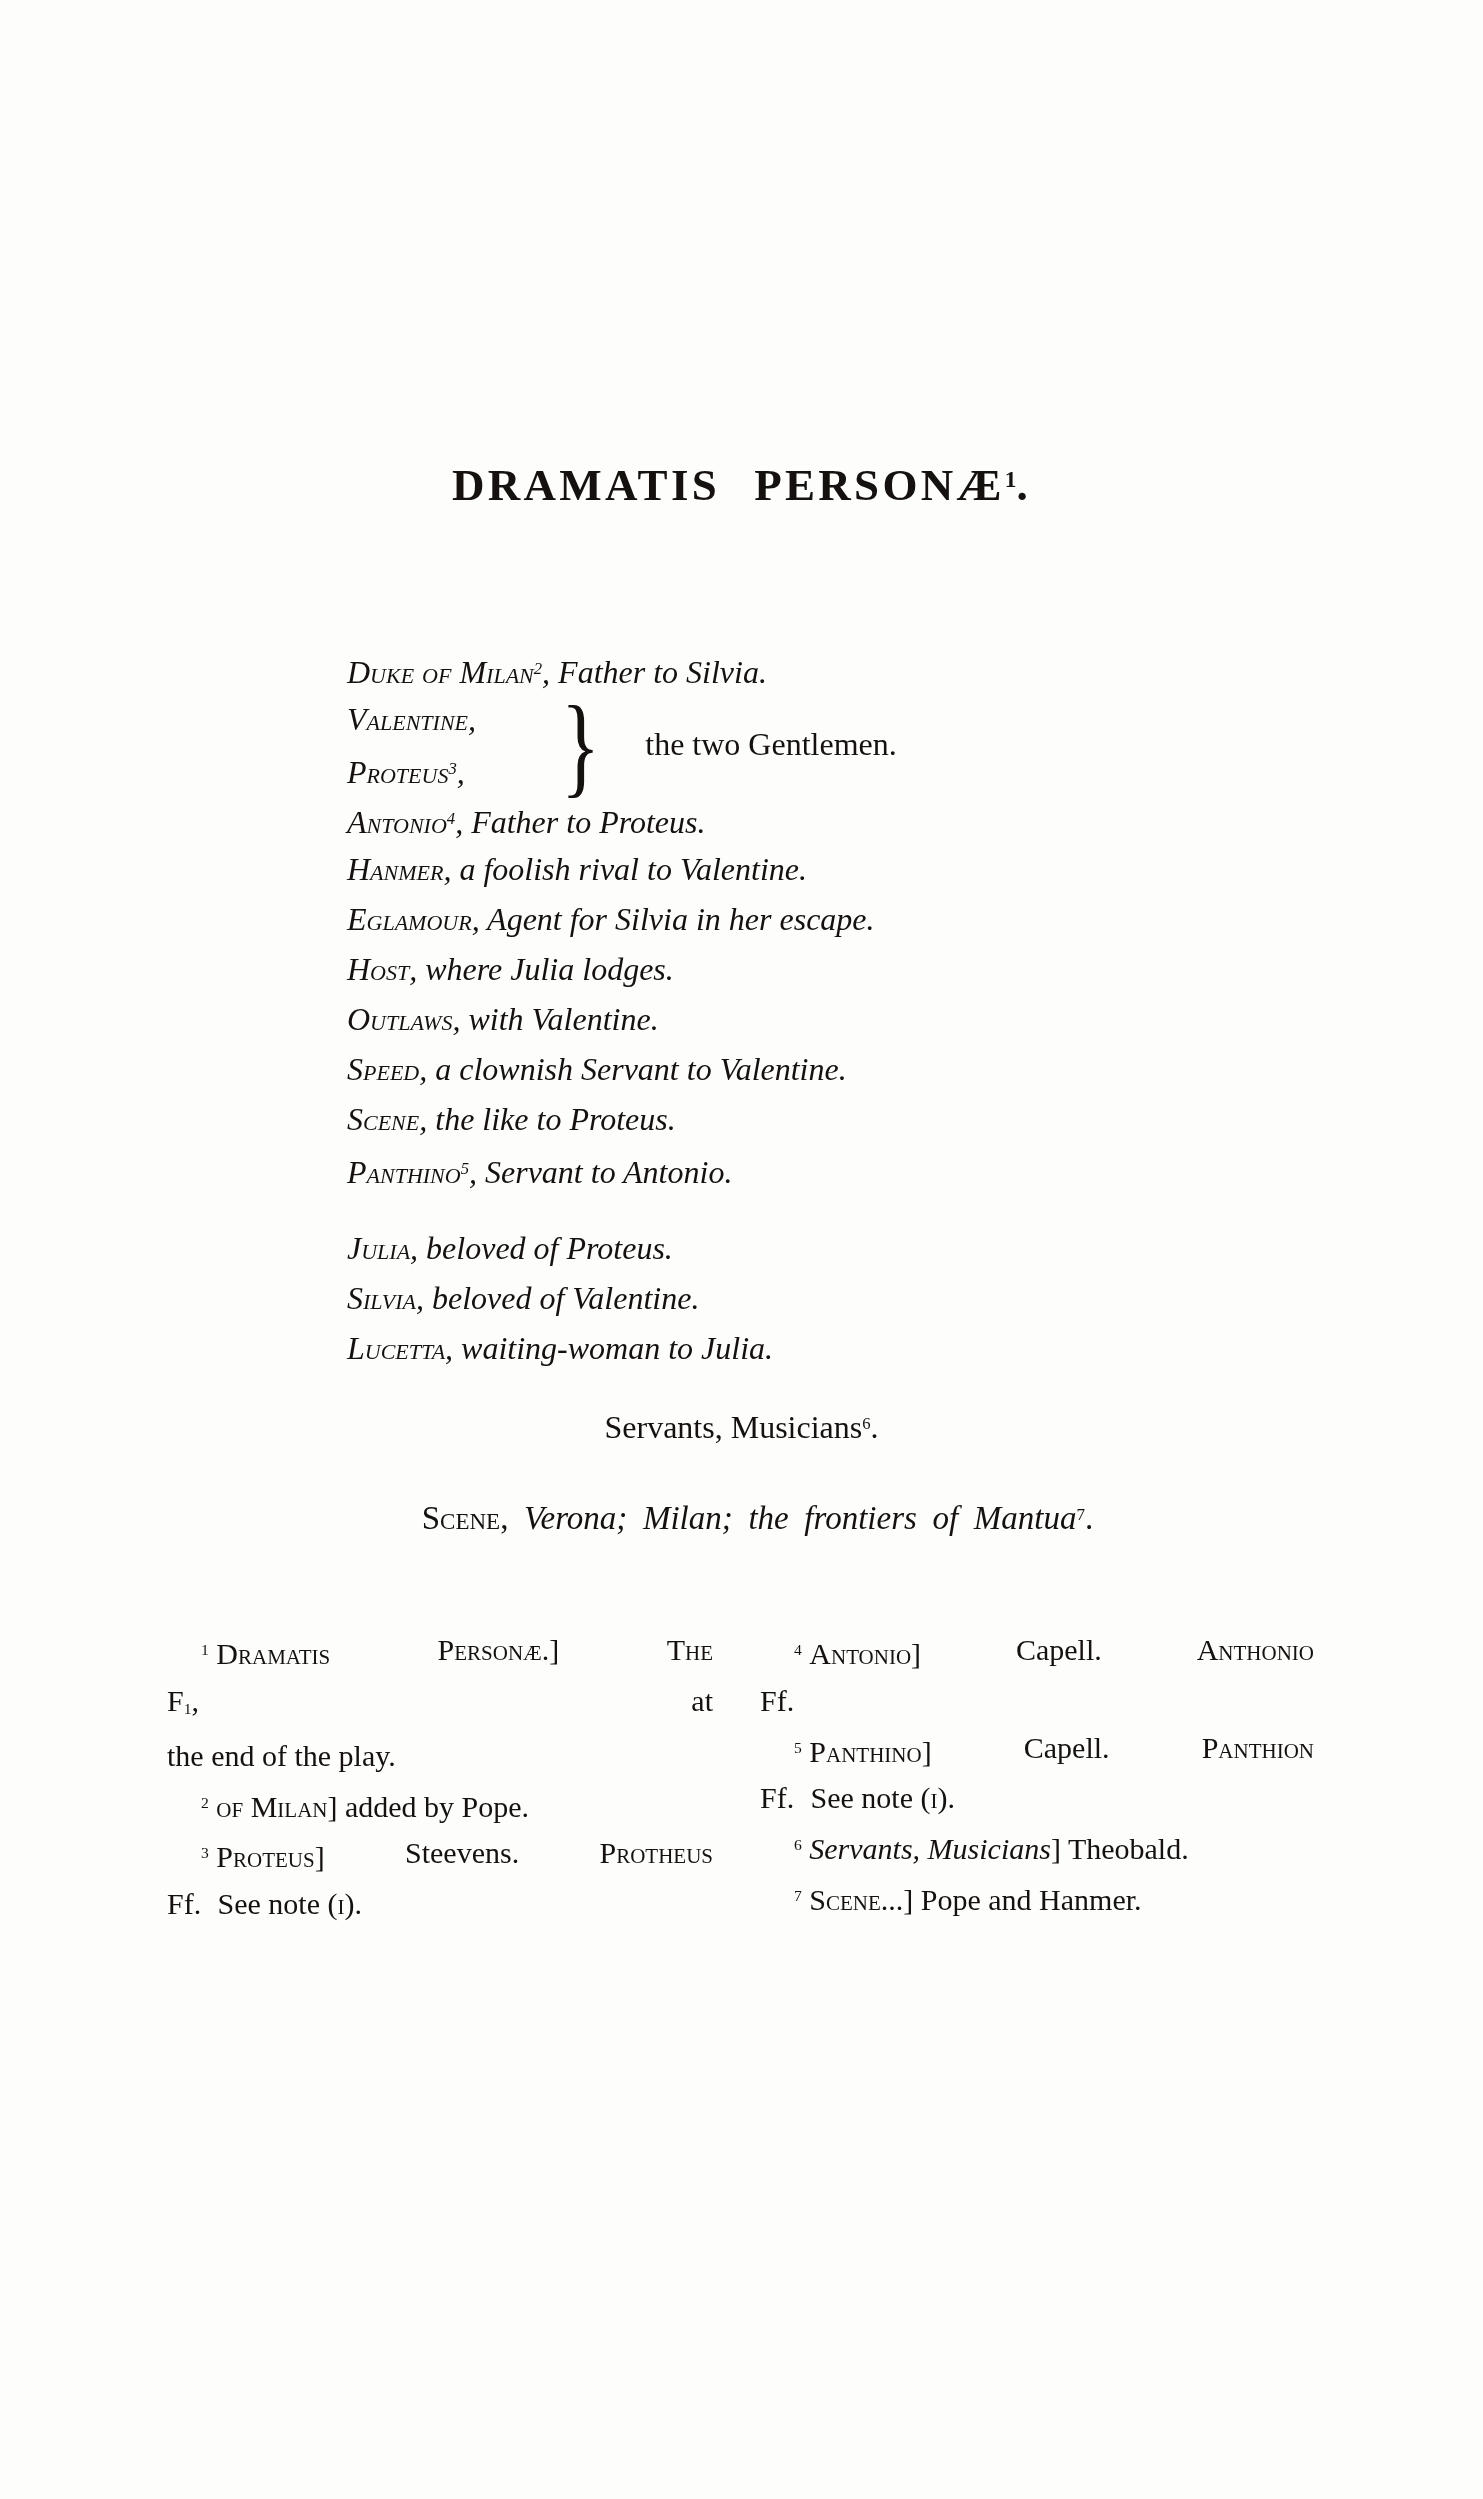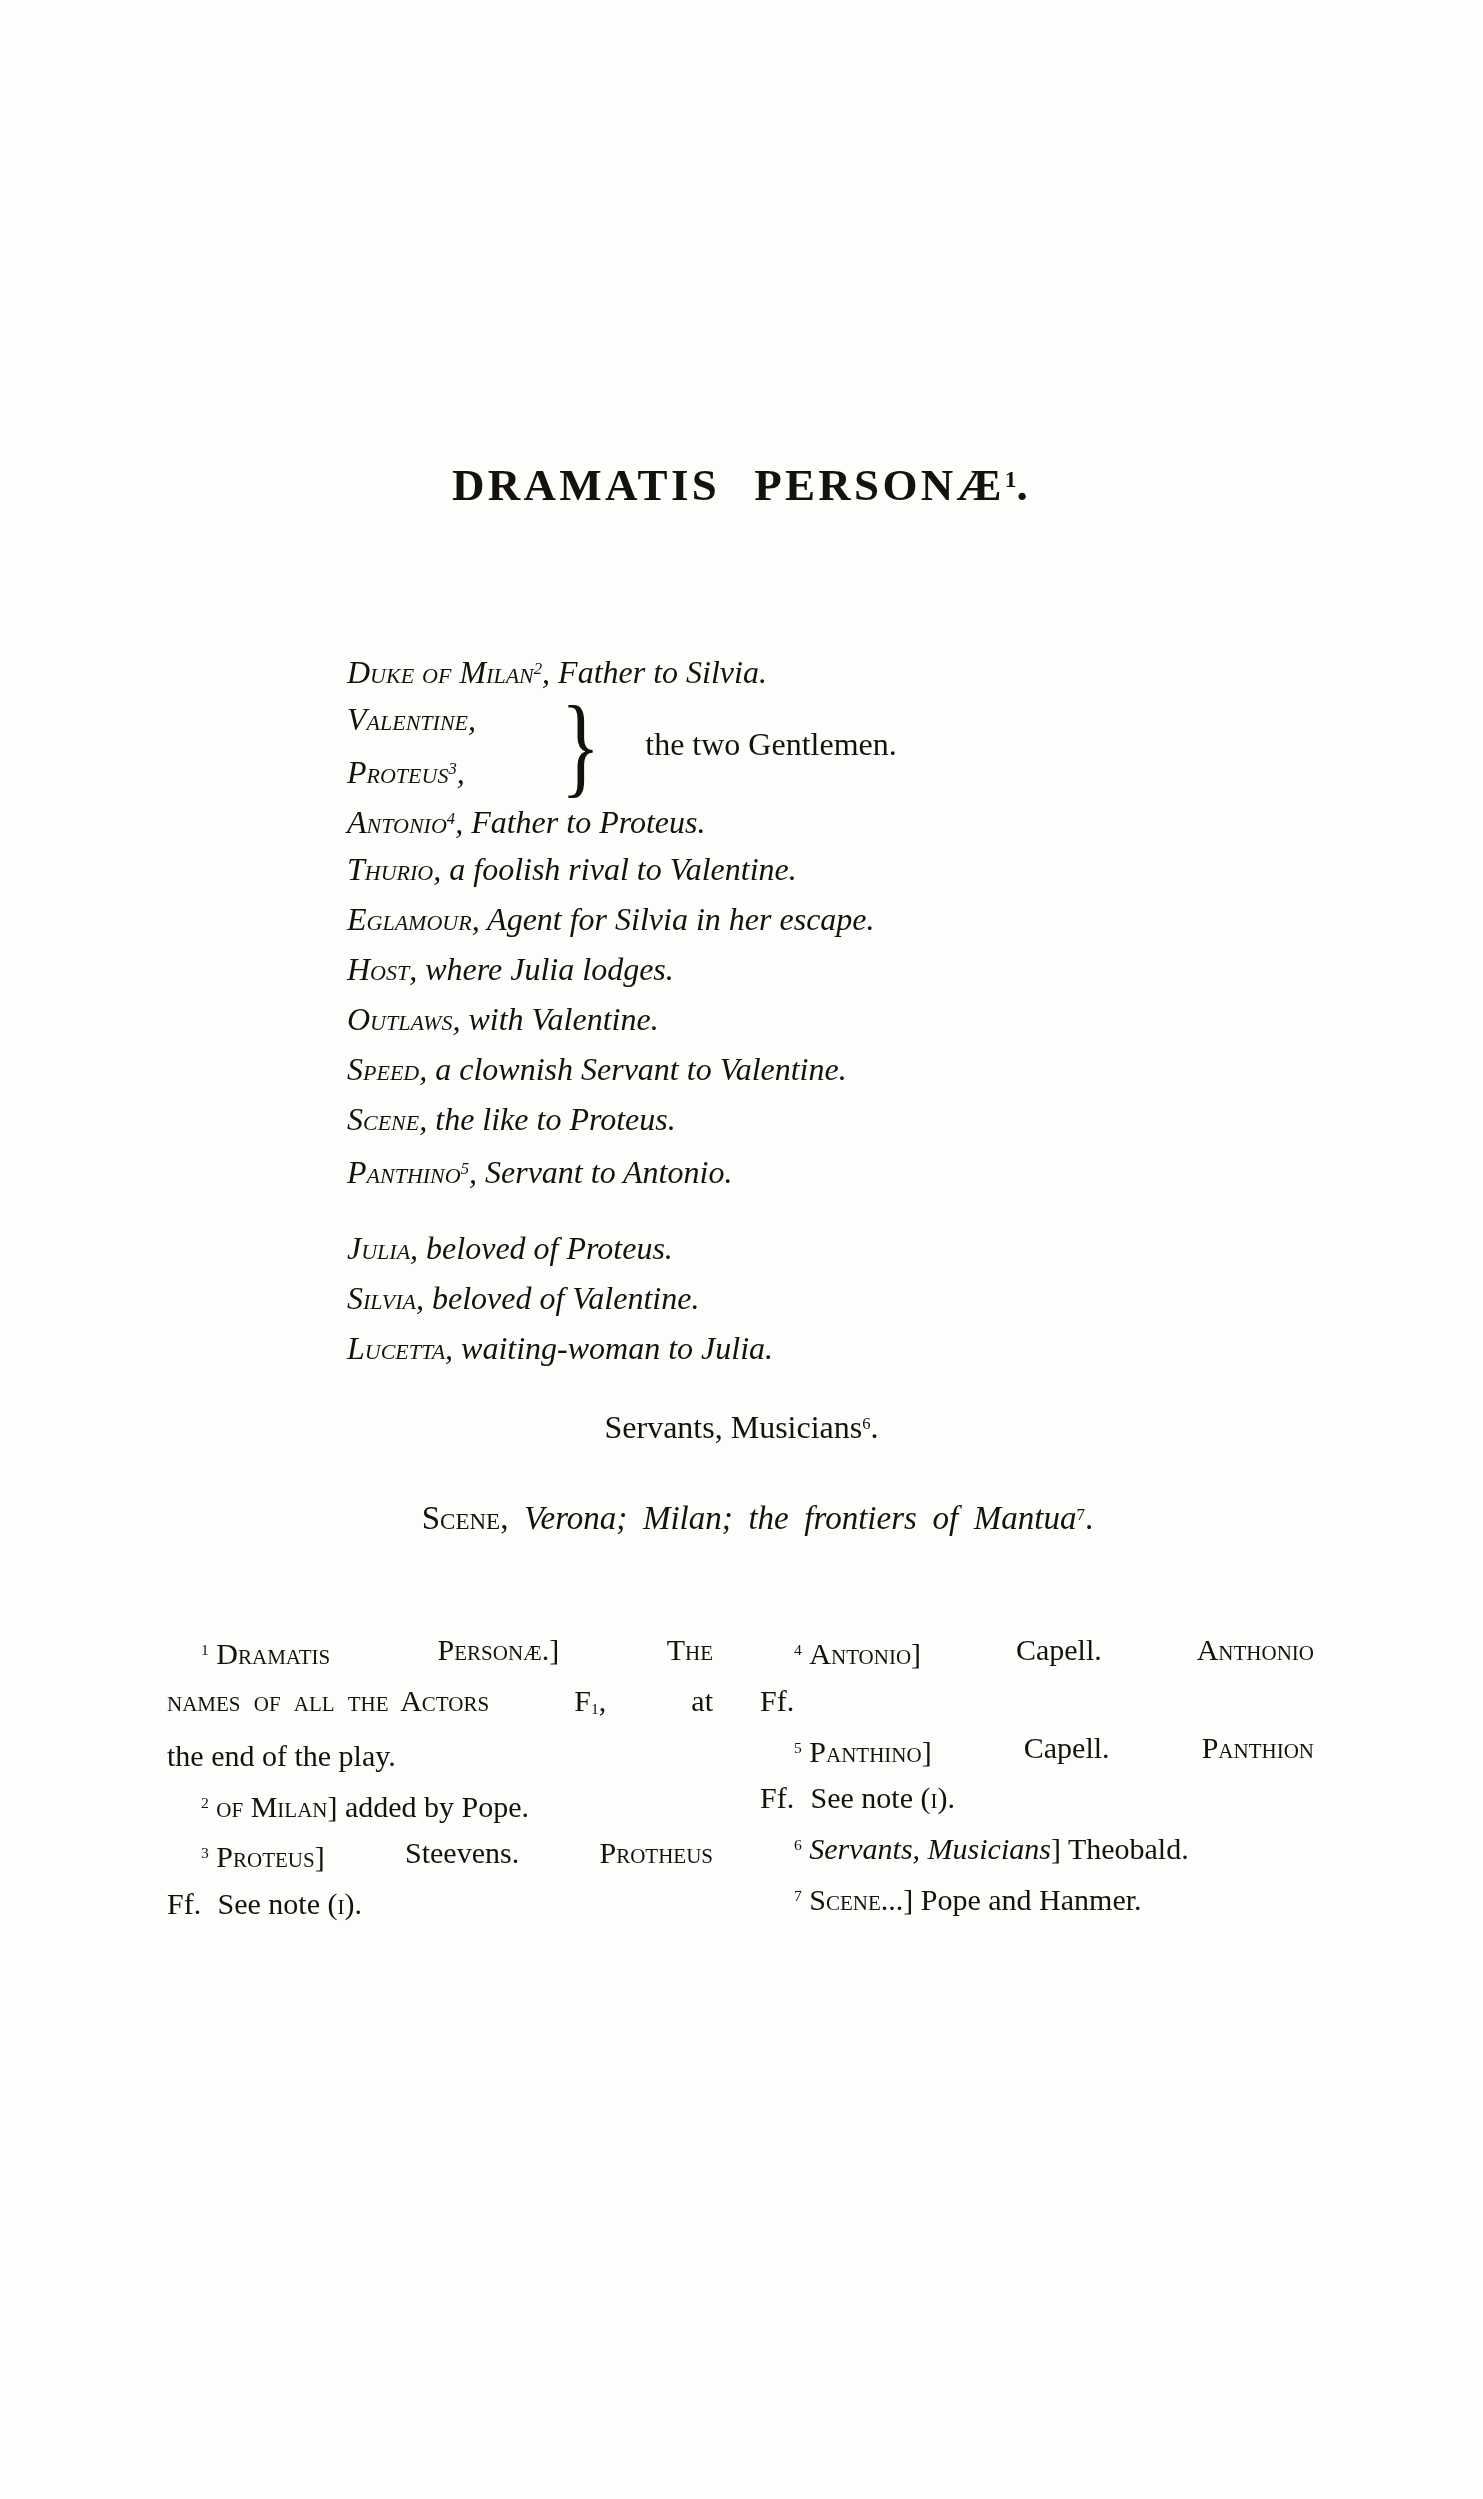--- a/index.html
+++ b/index.html
@@ -89,21 +89,21 @@
     <div class="brace-group">
       <div class="brace-names">
         <div class="cast-line"><span class="sc">Valentine</span><span>,</span></div>
         <div class="cast-line"><span class="sc">Proteus</span><span class="sup">3</span><span>,</span></div>
       </div>
       <span class="brace">}</span>
       <span class="brace-desc">the two Gentlemen.</span>
     </div>
 
     <div class="cast-line"><span class="sc">Antonio</span><span class="sup">4</span><span>, Father to Proteus.</span></div>
-    <div class="cast-line"><span class="sc">Thurio</span><span class="sup"></span><span>, a foolish rival to Valentine.</span></div>
+    <div class="cast-line"><span class="sc">Hanmer</span><span class="sup"></span><span>, a foolish rival to Valentine.</span></div>
     <div class="cast-line"><span class="sc">Eglamour</span><span class="sup"></span><span>, Agent for Silvia in her escape.</span></div>
     <div class="cast-line"><span class="sc">Host</span><span class="sup"></span><span>, where Julia lodges.</span></div>
     <div class="cast-line"><span class="sc">Outlaws</span><span class="sup"></span><span>, with Valentine.</span></div>
     <div class="cast-line"><span class="sc">Speed</span><span class="sup"></span><span>, a clownish Servant to Valentine.</span></div>
     <div class="cast-line"><span class="sc">Scene</span><span class="sup"></span><span>, the like to Proteus.</span></div>
     <div class="cast-line"><span class="sc">Panthino</span><span class="sup">5</span><span>, Servant to Antonio.</span></div>
 
     <div class="cast-line gap-before"><span class="sc">Julia</span><span class="sup"></span><span>, beloved of Proteus.</span></div>
     <div class="cast-line"><span class="sc">Silvia</span><span class="sup"></span><span>, beloved of Valentine.</span></div>
     <div class="cast-line"><span class="sc">Lucetta</span><span class="sup"></span><span>, waiting-woman to Julia.</span></div>
@@ -113,21 +113,20 @@
 
   <div class="scene"><span class="sc">Scene</span><span>, </span><span class="it">Verona; Milan; the frontiers of Mantua</span><span class="sup">7</span><span>.</span></div>
 
   <div class="fn fn-left">
     <div class="fn-line fx">
         <span class="ind"><span class="sup">1</span> <span class="sc">Dramatis</span></span>
         <span class="sc">Personæ.]</span>
         <span class="sc">The</span>
       </div>
     <div class="fn-line fx">
-        <span class="sc ws">names of all the Actors</span>
         <span><span>F</span><span class="sub">1</span><span>,</span></span>
         <span>at</span>
       </div>
     <div class="fn-line"><span>the end of the play.</span></div>
     <div class="fn-line ind"><span class="sup">2</span> <span class="sc">of Milan]</span><span> added by Pope.</span></div>
     <div class="fn-line fx">
         <span class="ind"><span class="sup">3</span> <span class="sc">Proteus]</span></span>
         <span>Steevens.</span>
         <span class="sc">Protheus</span>
       </div>

